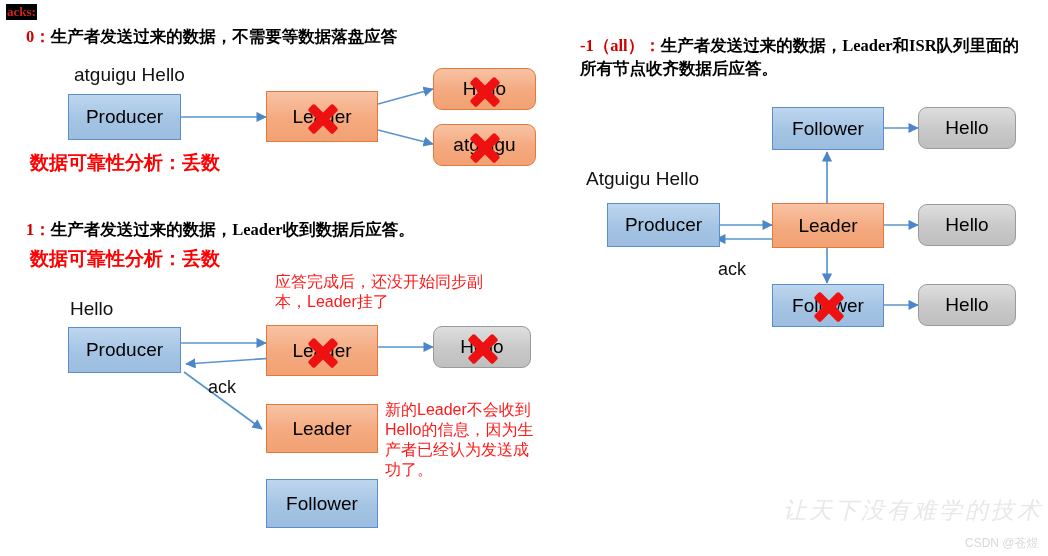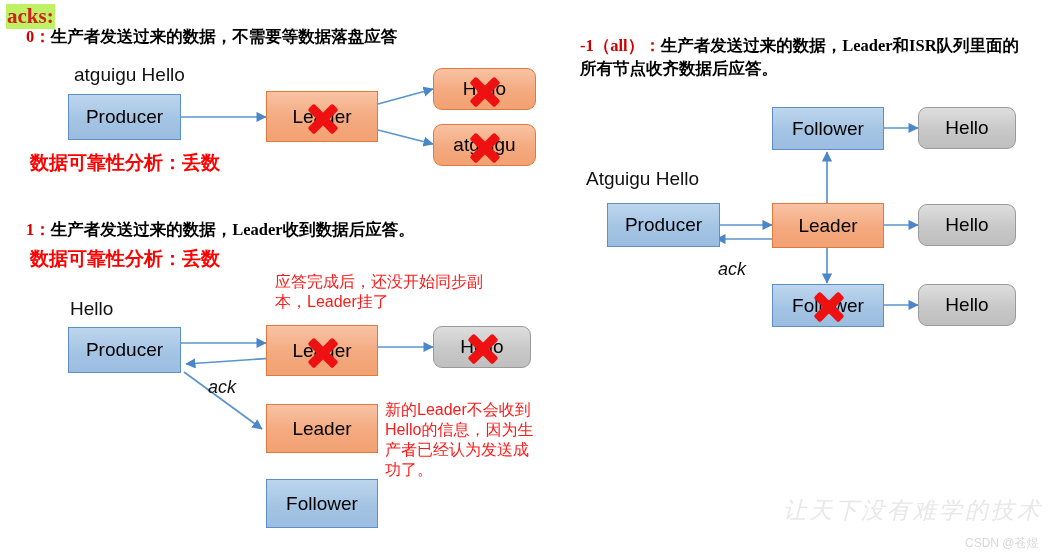--- a/index.html
+++ b/index.html
@@ -10,22 +10,22 @@
     position:relative;
     overflow:hidden;
   }
   .stage{position:absolute;left:0;top:0;width:1048px;height:556px;}
   .abs{position:absolute;}
 
   
   .acks-label{
     left:6px;top:4px;
     font-family:"Liberation Serif", serif;
-    font-weight:bold;font-size:21px;color:#d02020;
-    background:#bef264;
+    font-weight:bold;font-size:13px;color:#d02020;
+    background:#000000;
     padding:0 1px;
     letter-spacing:0px;
   }
   .sec-head{
     font-family:"Liberation Serif", serif;
     font-weight:bold;font-size:16.5px;color:#000;
     line-height:21px;
     white-space:nowrap;
   }
   .sec-head .num{color:#d00000;}
@@ -38,21 +38,21 @@
   .note-red{
     font-family:"Liberation Sans", sans-serif;
     font-size:16px;color:#ff1a1a;line-height:20px;
   }
   .plain{
     font-family:"Liberation Sans", sans-serif;
     font-size:19px;color:#111;white-space:nowrap;
   }
   .small-lbl{
     font-family:"Liberation Sans", sans-serif;
-    font-size:16px;color:#111;white-space:nowrap;font-style:italic;
+    font-size:16px;color:#111;white-space:nowrap;
   }
   .think{
     font-family:"Liberation Serif", serif;
     font-size:15.5px;color:#000;line-height:21px;
     text-align:justify;
   }
   .think b{font-weight:bold;}
 
   
   .node{

